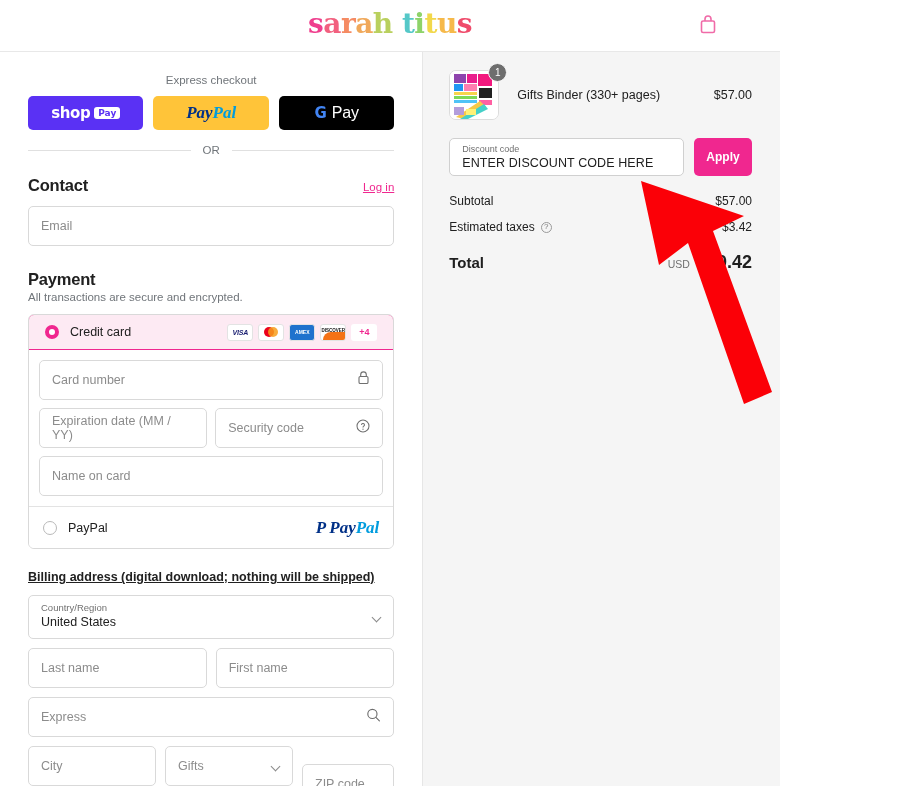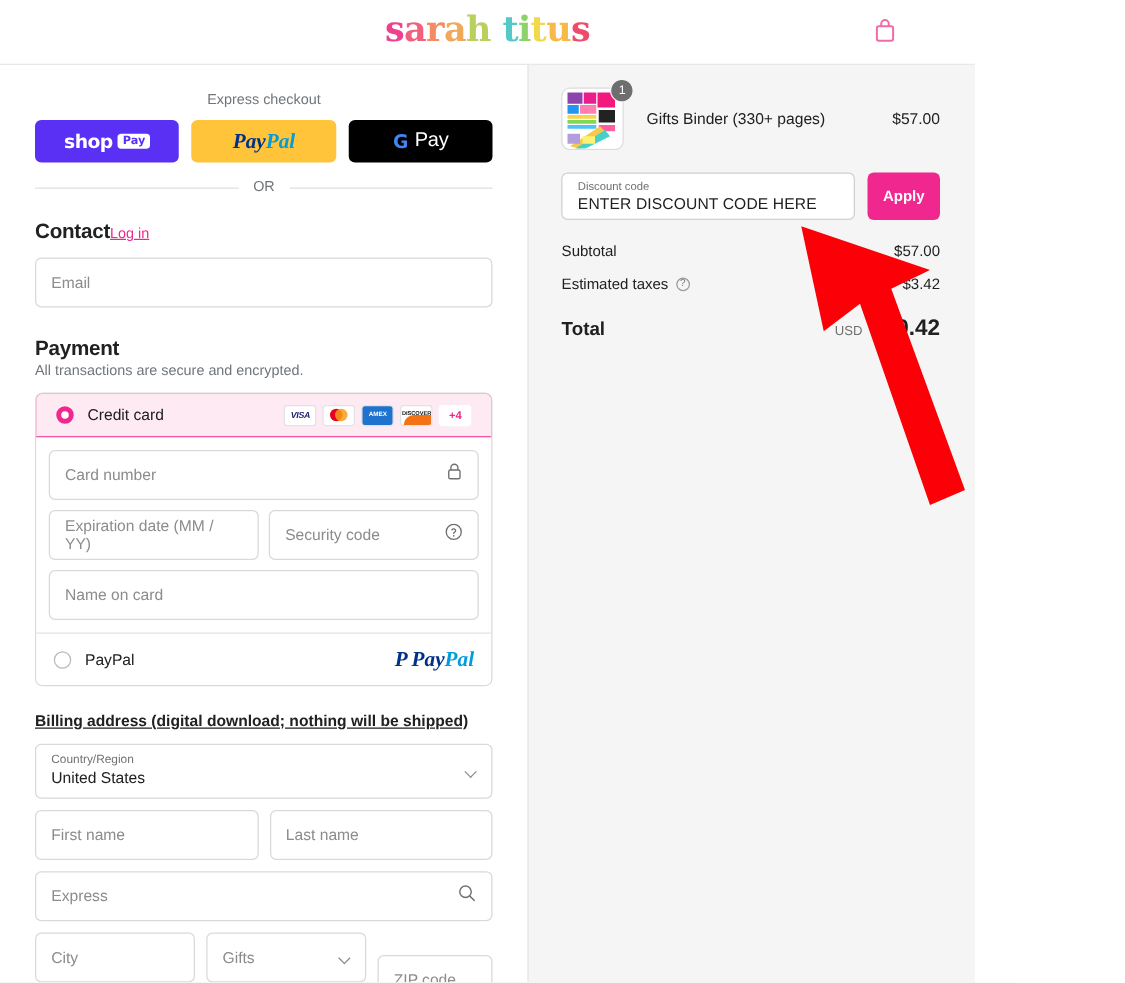--- a/index.html
+++ b/index.html
@@ -3,21 +3,21 @@
 <meta charset="utf-8">
 <style>
   * { box-sizing: border-box; }
   html, body {
     margin: 0; padding: 0;
     width: 900px; height: 786px;
     background: #ffffff;
     font-family: "Liberation Sans", sans-serif;
     -webkit-font-smoothing: antialiased;
   }
-  #page { position: relative; width: 780px; height: 786px; overflow: hidden; background:#e5e5e5; }
+  #page { position: relative; width: 780px; height: 786px; overflow: hidden; background:#0ea5e9; }
 
   
   .header {
     position: relative;
     height: 52px;
     background: #fff;
     border-bottom: 1px solid #e8e8e8;
   }
   .logo {
     position: absolute; left: 0; right: 0; top: 9px;
@@ -83,21 +83,21 @@
   .xbtn.gpay { background: #000; }
   .g-logo { font-size: 15px; font-weight: bold; font-family:"DejaVu Sans", sans-serif; margin-right: 5px; }
   .g-b { color:#4285f4; }
   .gpay-word { color:#fff; font-size: 16px; letter-spacing:-0.2px; }
 
   .or-row { display:flex; align-items:center; gap: 12px; margin: 14px 0 20px 0; }
   .or-line { flex:1; height:1px; background:#e0e0e0; }
   .or-text { color:#70757a; font-size: 11.5px; }
 
   
-  .sec-head { display:flex; align-items:baseline; margin-bottom: 11px; }
+  .sec-head { display:flex; align-items:baseline; justify-content:space-between; margin-bottom: 11px; }
   h2.sec-title { font-size: 16.5px; color:#212121; margin:0; font-weight:bold; letter-spacing:-0.2px; }
   .login-link { color:#f0278f; font-size:11.5px; text-decoration: underline; cursor:pointer; }
 
   .field {
     position: relative;
     height: 40px;
     border: 1px solid #d9d9d9;
     border-radius: 5px;
     background: #fff;
     display:flex; align-items:center;
@@ -351,24 +351,24 @@
         <h3 class="billing-title">Billing address (digital download; nothing will be shipped)</h3>
 
         <div class="select-field">
           <span class="lbl">Country/Region</span>
           <span class="val">United States</span>
           <span class="chev"></span>
         </div>
 
         <div class="grid-names">
           <div class="field">
+            <span class="ph">Last name</span>
+          </div>
+          <div class="field">
             <span class="ph">First name</span>
-          </div>
-          <div class="field">
-            <span class="ph">Last name</span>
           </div>
         </div>
 
         <div class="field addr-row">
           <span class="ph">Express</span>
           <span class="ficon">
             <svg width="15" height="15" viewBox="0 0 15 15" fill="none">
               <circle cx="6.4" cy="6.4" r="4.6" stroke="#6f6f6f" stroke-width="1.15" fill="none"></circle>
               <path d="M9.9 9.9L13.4 13.4" stroke="#6f6f6f" stroke-width="1.15" stroke-linecap="round"></path>
             </svg>

